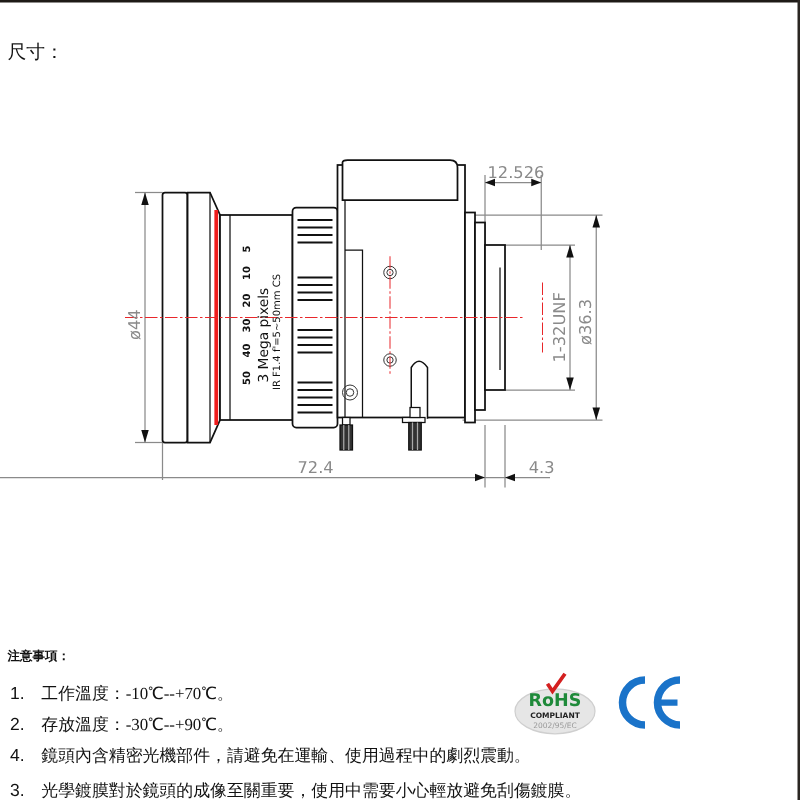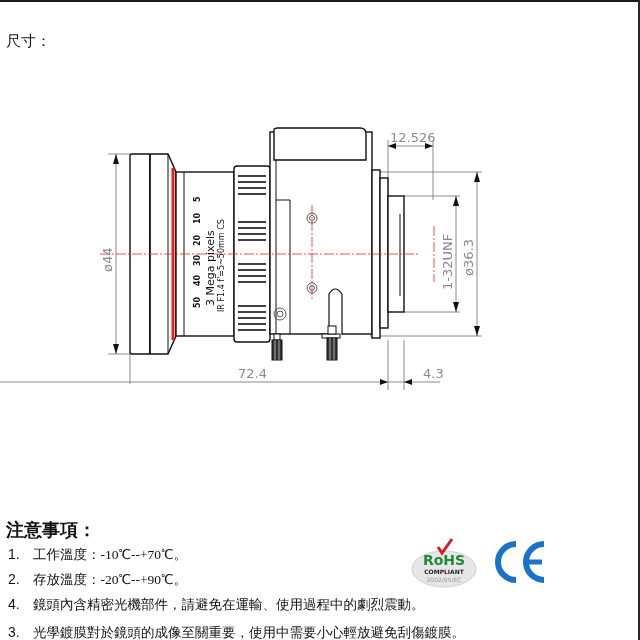--- a/index.html
+++ b/index.html
@@ -1,21 +1,21 @@
 <!DOCTYPE html>
 <html><head>
 <meta charset="utf-8">
 <style>
   html, body { margin: 0; padding: 0; background: #ffffff; }
   body { width: 640px; height: 640px; position: relative; overflow: hidden; font-family: "DejaVu Sans", sans-serif; color: #111; }
   .frame-top { position: absolute; left: 0; top: 0; width: 640px; height: 2px; background: #1e1a16; }
   .frame-right { position: absolute; right: 0; top: 0; width: 2px; height: 640px; background: #2a2622; }
   .title { position: absolute; left: 6px; top: 32px; font-size: 15px; color: #111; }
   .drawing { position: absolute; left: 0; top: 0; width: 640px; height: 420px; }
-  .notes-title { position: absolute; left: 6px; top: 518px; font-size: 18px; font-weight: bold; }
+  .notes-title { position: absolute; left: 6px; top: 518px; font-size: 10px; font-weight: bold; }
   .note { position: absolute; left: 8px; font-size: 13px; color: #111; white-space: nowrap; }
   .note .num { display: inline-block; width: 25px; font-family: "Liberation Sans", sans-serif; font-size: 14px; }
   .note .txt { font-family: "Liberation Serif", serif; font-size: 13.5px; }
   .rohs { position: absolute; left: 410px; top: 535px; width: 68px; height: 54px; }
   .ce { position: absolute; left: 492px; top: 538px; width: 56px; height: 48px; }
 </style>
 </head>
 <body>
 
 <div class="frame-top"></div>
@@ -162,21 +162,21 @@
     <text transform="translate(473,276) rotate(-90)" font-size="13">ø36.3</text>
   </g>
 </svg>
 
 <div class="notes-title">注意事項：</div>
 
 <div class="note" style="top:546px">
   <span class="num">1.</span><span class="txt">工作溫度：-10℃--+70℃。</span>
 </div>
 <div class="note" style="top:571px">
-  <span class="num">2.</span><span class="txt">存放溫度：-20℃--+90℃。</span>
+  <span class="num">2.</span><span class="txt">存放溫度：-30℃--+90℃。</span>
 </div>
 <div class="note" style="top:624px">
   <span class="num">3.</span><span class="txt">光學鍍膜對於鏡頭的成像至關重要，使用中需要小心輕放避免刮傷鍍膜。</span>
 </div>
 <div class="note" style="top:596px">
   <span class="num">4.</span><span class="txt">鏡頭內含精密光機部件，請避免在運輸、使用過程中的劇烈震動。</span>
 </div>
 
 <svg class="rohs" viewBox="0 0 68 54" xmlns="http://www.w3.org/2000/svg">
   <ellipse cx="34" cy="34" rx="32" ry="18" fill="#e6e6e6" stroke="#cfcfcf"></ellipse>

